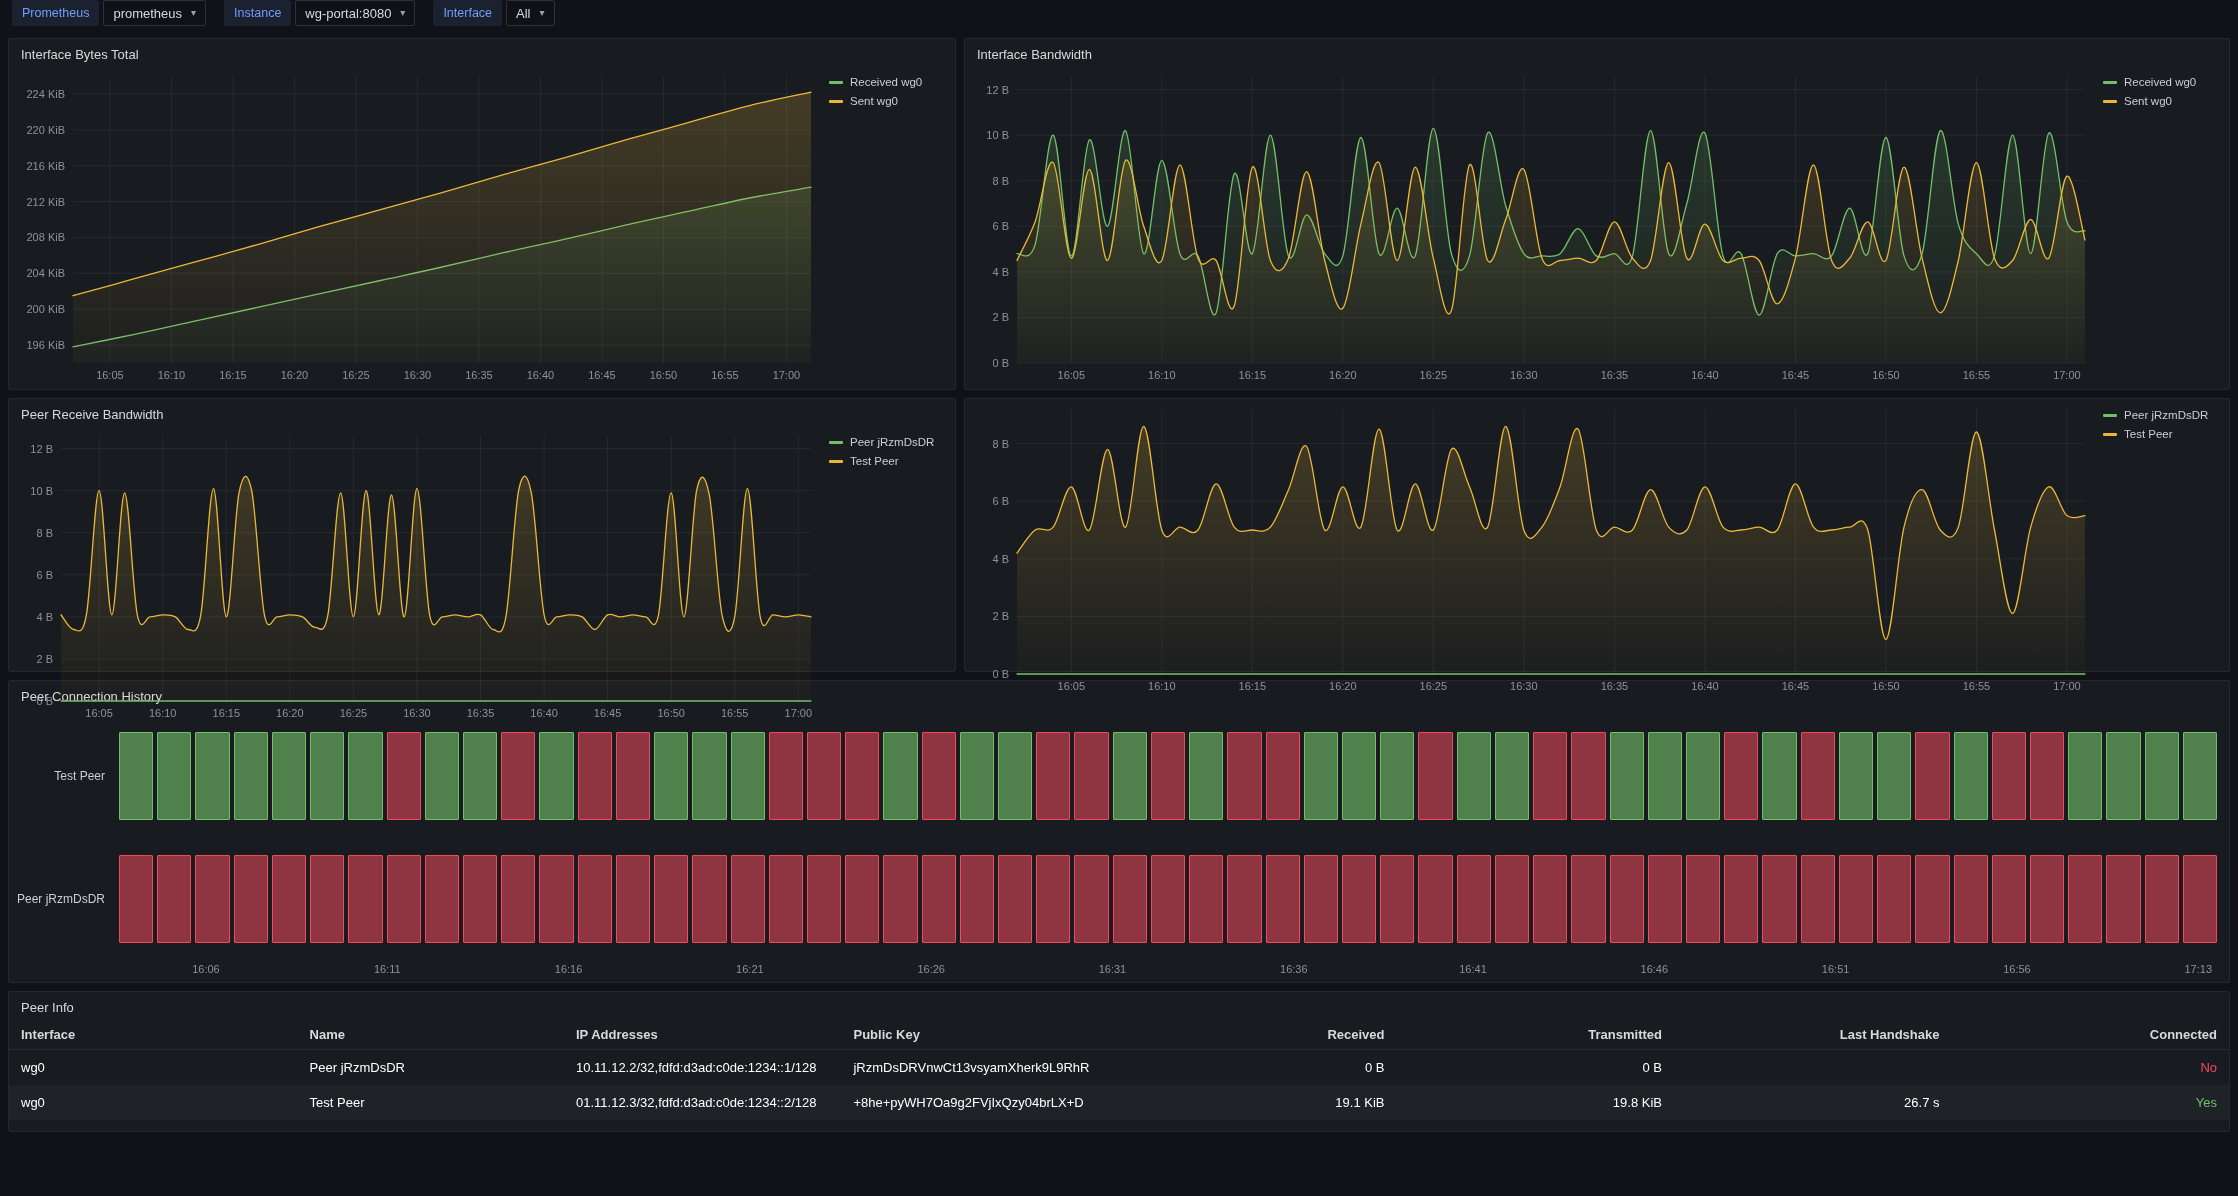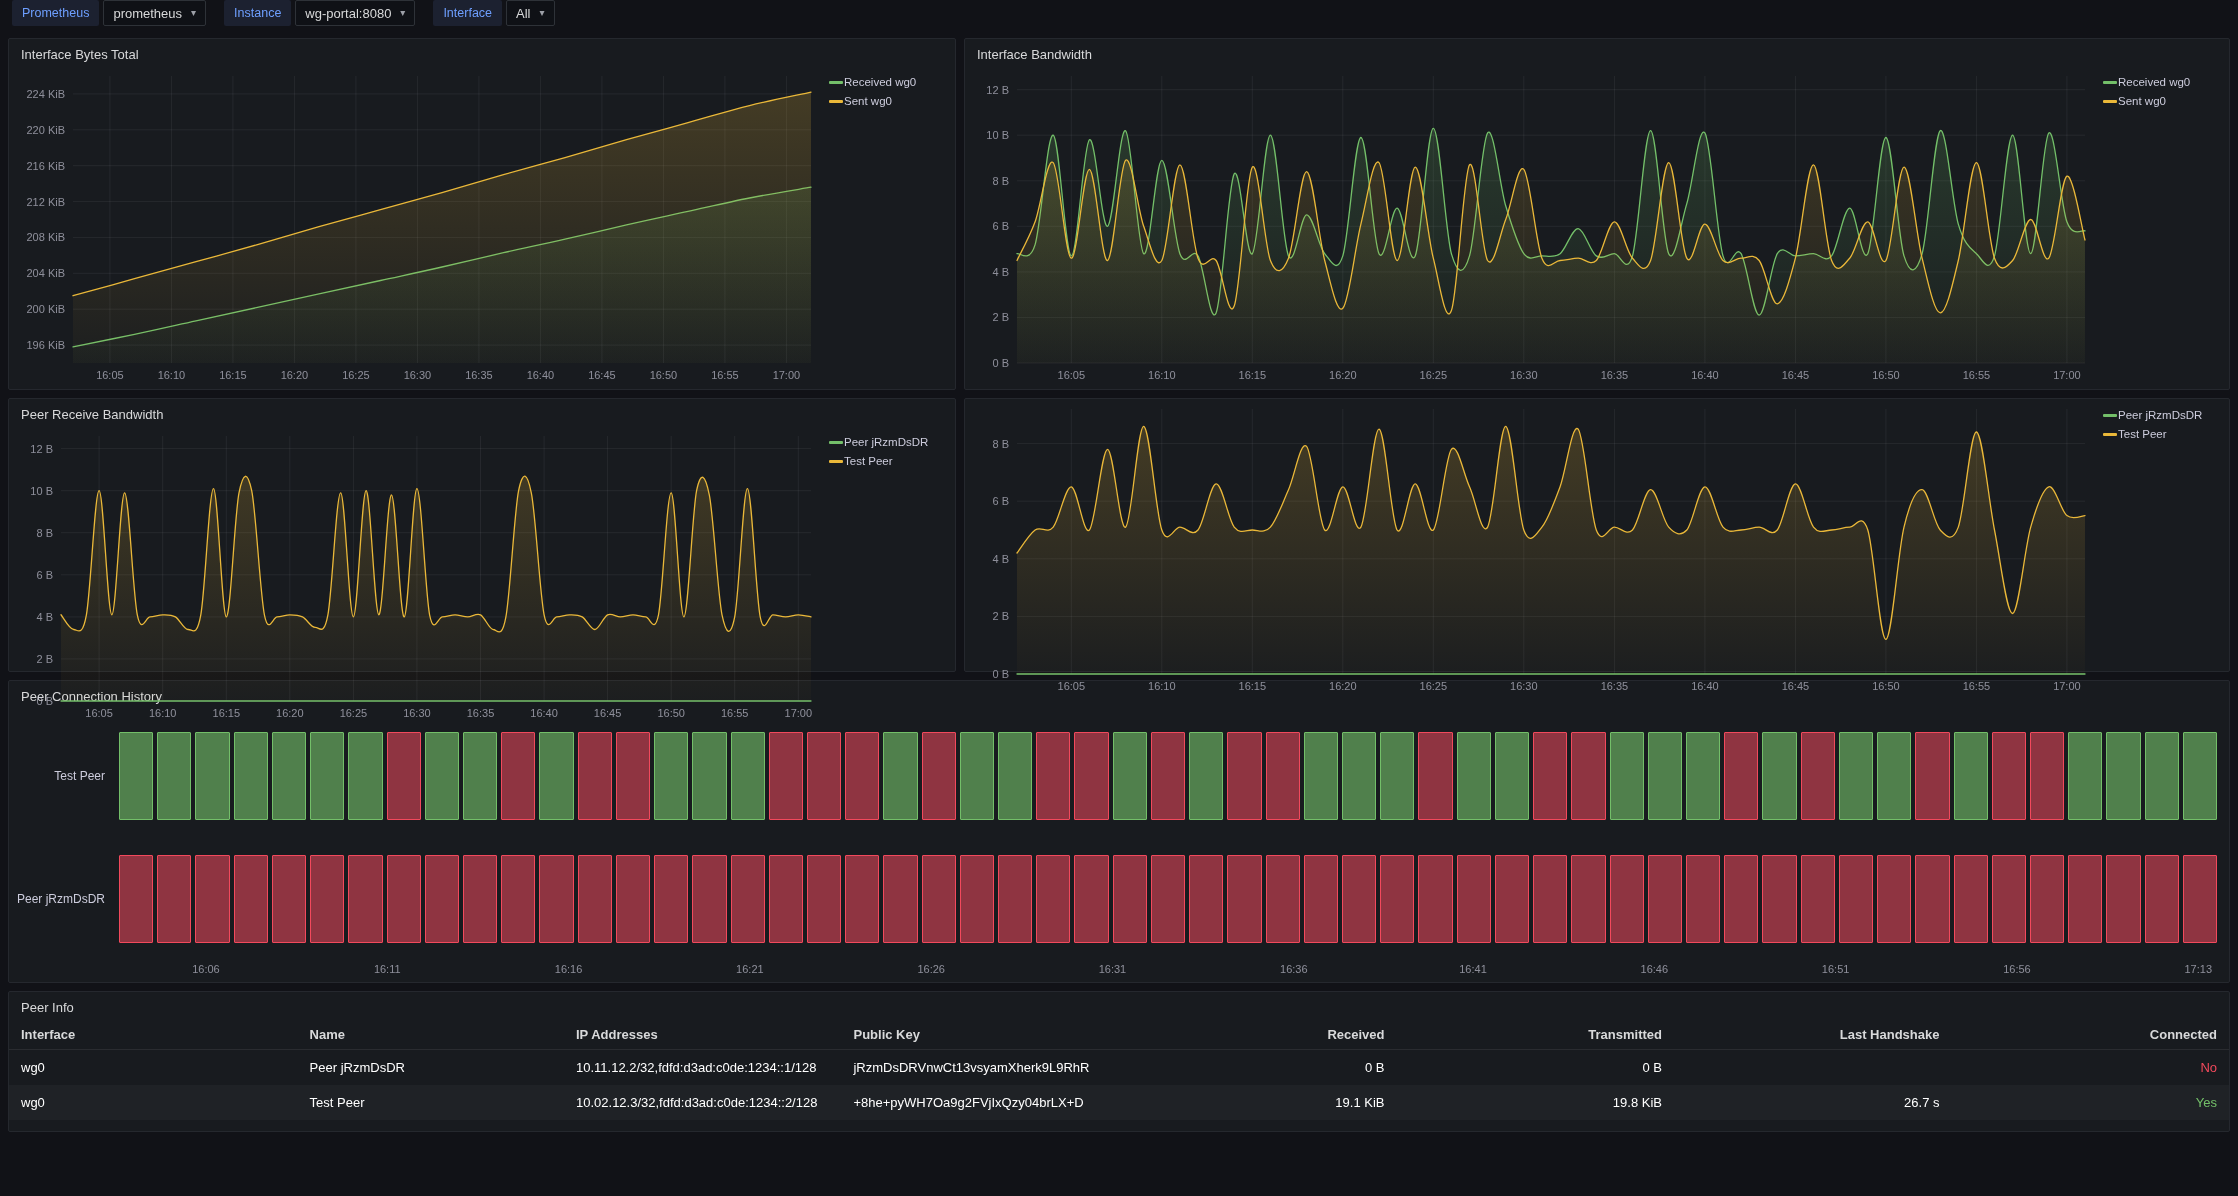--- a/index.html
+++ b/index.html
@@ -24,21 +24,21 @@
   .panel-title{padding:8px 12px 4px;font-size:13px;color:#d8d9da;cursor:pointer;flex:none}
   .panel-body{flex:1;display:flex;min-height:0;padding:0 6px 2px 6px}
   .chart{flex:1;position:relative;min-width:0}
   svg{display:block;overflow:visible}
   svg text{font-family:"Liberation Sans",sans-serif;font-size:11px;fill:rgba(204,204,220,0.65)}
   .ty{text-anchor:end}
   .tx{text-anchor:middle}
   .grid{stroke:rgba(204,204,220,0.08);stroke-width:1}
   
   .legend{width:128px;flex:none;padding:10px 6px 0 8px;font-size:11.5px}
-  .legend-item{display:flex;align-items:center;gap:1px;margin-bottom:7px;color:#ccccdc;cursor:pointer;white-space:nowrap}
+  .legend-item{display:flex;align-items:center;gap:7px;margin-bottom:7px;color:#ccccdc;cursor:pointer;white-space:nowrap}
   .legend-swatch{width:14px;height:3px;border-radius:1px;flex:none}
   
   .timeline{flex:1;display:flex;flex-direction:column;padding:6px 12px 2px 6px;min-height:0}
   .tl-row{flex:1;display:flex;align-items:center;min-height:0}
   .tl-label{width:104px;flex:none;text-align:right;padding-right:14px;font-size:12px;color:#ccccdc;white-space:nowrap}
   .tl-bars{flex:1;display:flex;gap:4px;height:88px}
   .tl-bar{flex:1;border-radius:1px}
   .tl-axis{height:20px;flex:none;display:flex}
   .tl-axis-space{width:118px;flex:none}
   .tl-ticks{flex:1;position:relative}
@@ -544,21 +544,21 @@
                 <td class="al">10.11.12.2/32,fdfd:d3ad:c0de:1234::1/128</td>
                 <td class="al">jRzmDsDRVnwCt13vsyamXherk9L9RhR</td>
                 <td class="ar">0 B</td>
                 <td class="ar">0 B</td>
                 <td class="ar"></td>
                 <td class="ar" style="color:#f2495c">No</td>
               </tr>
               <tr class="alt">
                 <td class="al">wg0</td>
                 <td class="al">Test Peer</td>
-                <td class="al">10.02.12.3/32,fdfd:d3ad:c0de:1234::2/128</td>
+                <td class="al">01.11.12.3/32,fdfd:d3ad:c0de:1234::2/128</td>
                 <td class="al">+8he+pyWH7Oa9g2FVjIxQzy04brLX+D</td>
                 <td class="ar">19.1 KiB</td>
                 <td class="ar">19.8 KiB</td>
                 <td class="ar">26.7 s</td>
                 <td class="ar" style="color:#73bf69">Yes</td>
               </tr>
             </tbody>
           </table>
       </div>
     </div>

